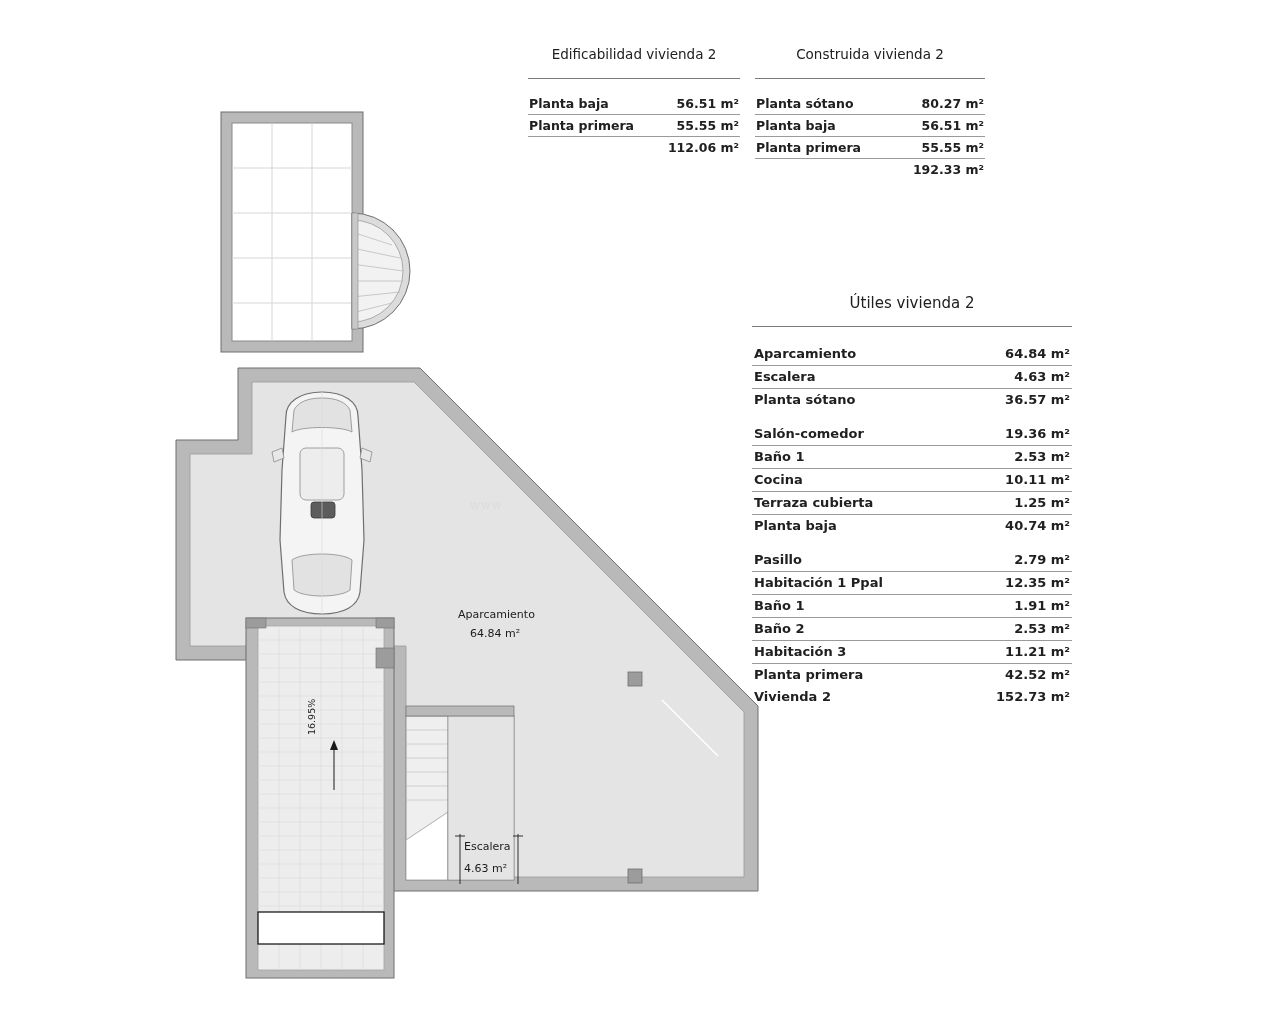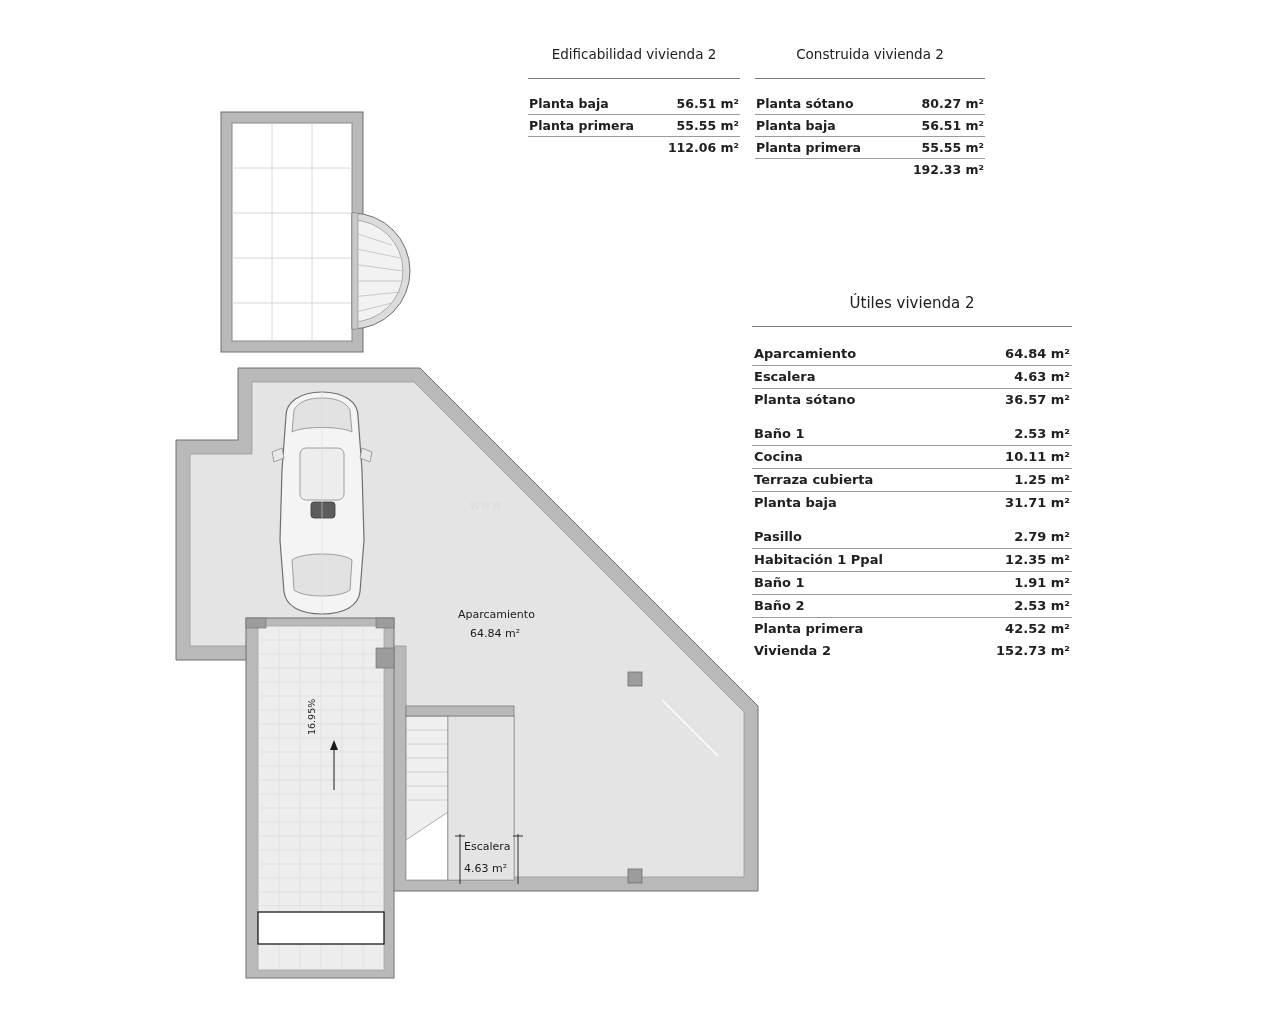--- a/index.html
+++ b/index.html
@@ -294,52 +294,60 @@
       <span class="lbl">Escalera</span>
       <span class="val">4.63 m²</span>
     </div>
     <div class="row no-rule">
       <span class="lbl">Planta sótano</span>
       <span class="val">36.57 m²</span>
     </div>
     <div class="spacer"></div>
 
     <div class="row">
+      <span class="lbl">Salón-comedor</span>
+      <span class="val">19.36 m²</span>
+    </div>
+    <div class="row">
       <span class="lbl">Baño 1</span>
       <span class="val">2.53 m²</span>
     </div>
     <div class="row">
       <span class="lbl">Cocina</span>
       <span class="val">10.11 m²</span>
     </div>
     <div class="row">
       <span class="lbl">Terraza cubierta</span>
       <span class="val">1.25 m²</span>
     </div>
     <div class="row no-rule">
       <span class="lbl">Planta baja</span>
-      <span class="val">31.71 m²</span>
+      <span class="val">40.74 m²</span>
     </div>
     <div class="spacer"></div>
 
     <div class="row">
       <span class="lbl">Pasillo</span>
       <span class="val">2.79 m²</span>
     </div>
     <div class="row">
       <span class="lbl">Habitación 1 Ppal</span>
       <span class="val">12.35 m²</span>
     </div>
     <div class="row">
       <span class="lbl">Baño 1</span>
       <span class="val">1.91 m²</span>
     </div>
     <div class="row">
       <span class="lbl">Baño 2</span>
       <span class="val">2.53 m²</span>
+    </div>
+    <div class="row">
+      <span class="lbl">Habitación 3</span>
+      <span class="val">11.21 m²</span>
     </div>
     <div class="row no-rule">
       <span class="lbl">Planta primera</span>
       <span class="val">42.52 m²</span>
     </div>
     <div class="row no-rule">
       <span class="lbl">Vivienda 2</span>
       <span class="val">152.73 m²</span>
     </div>
   </div>

